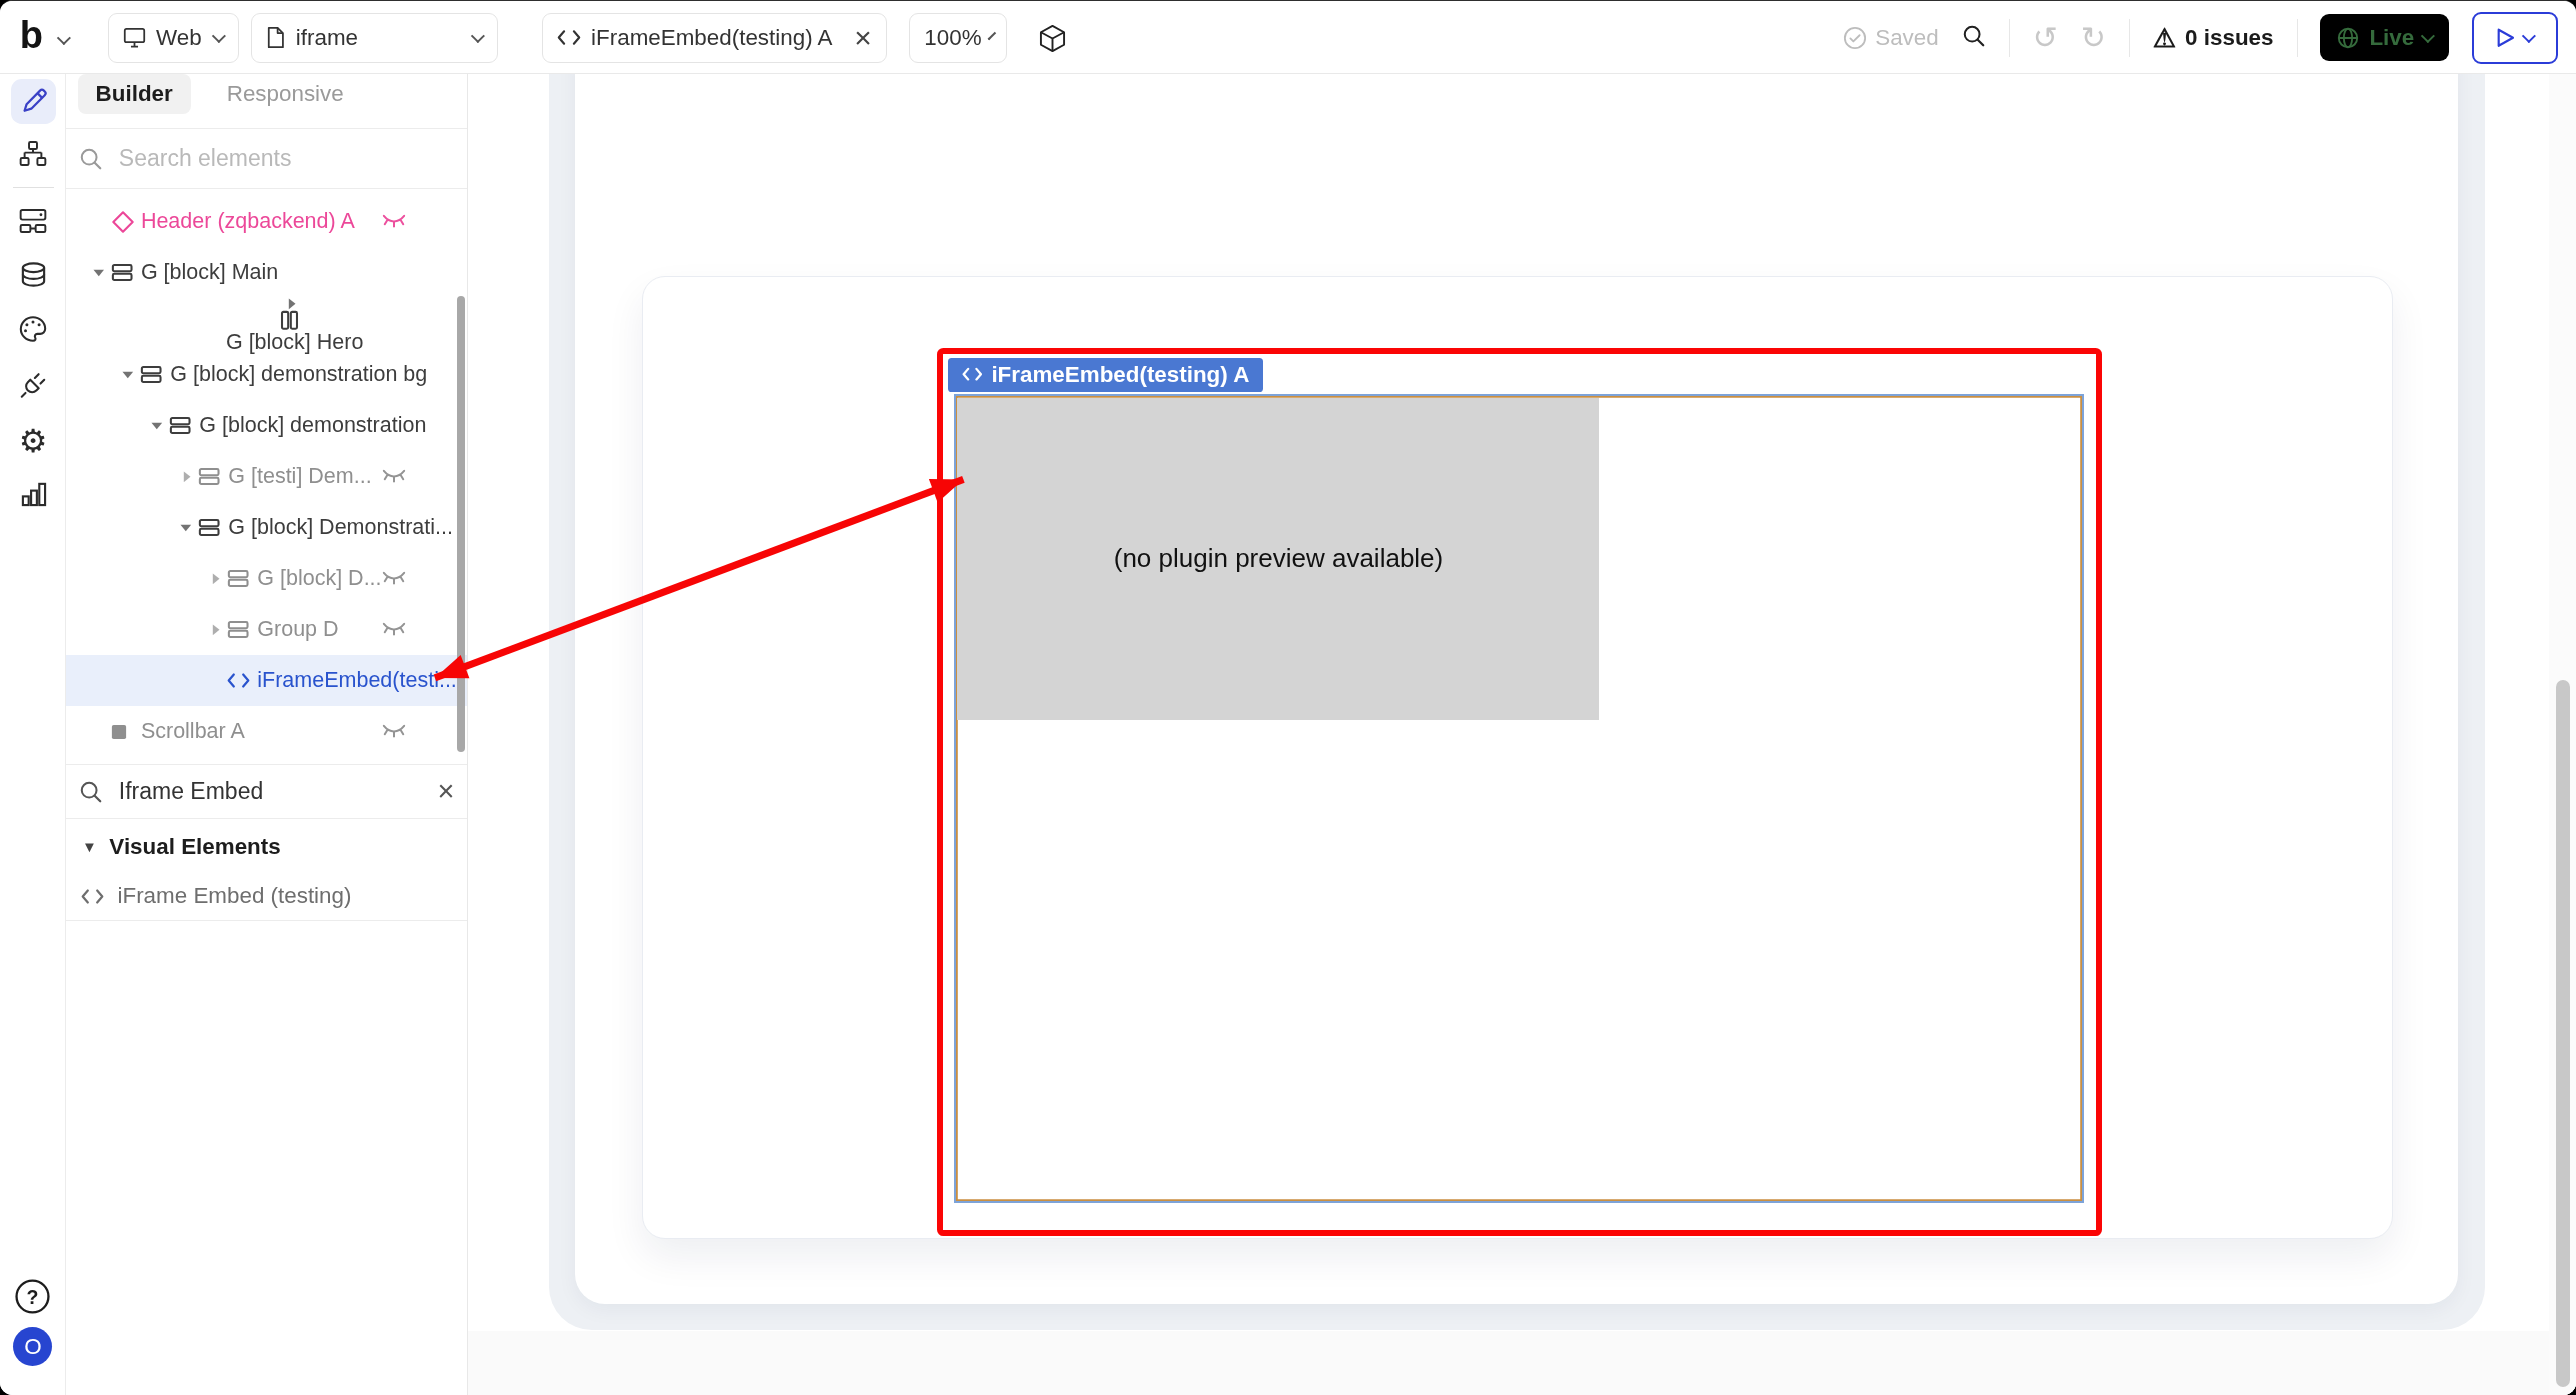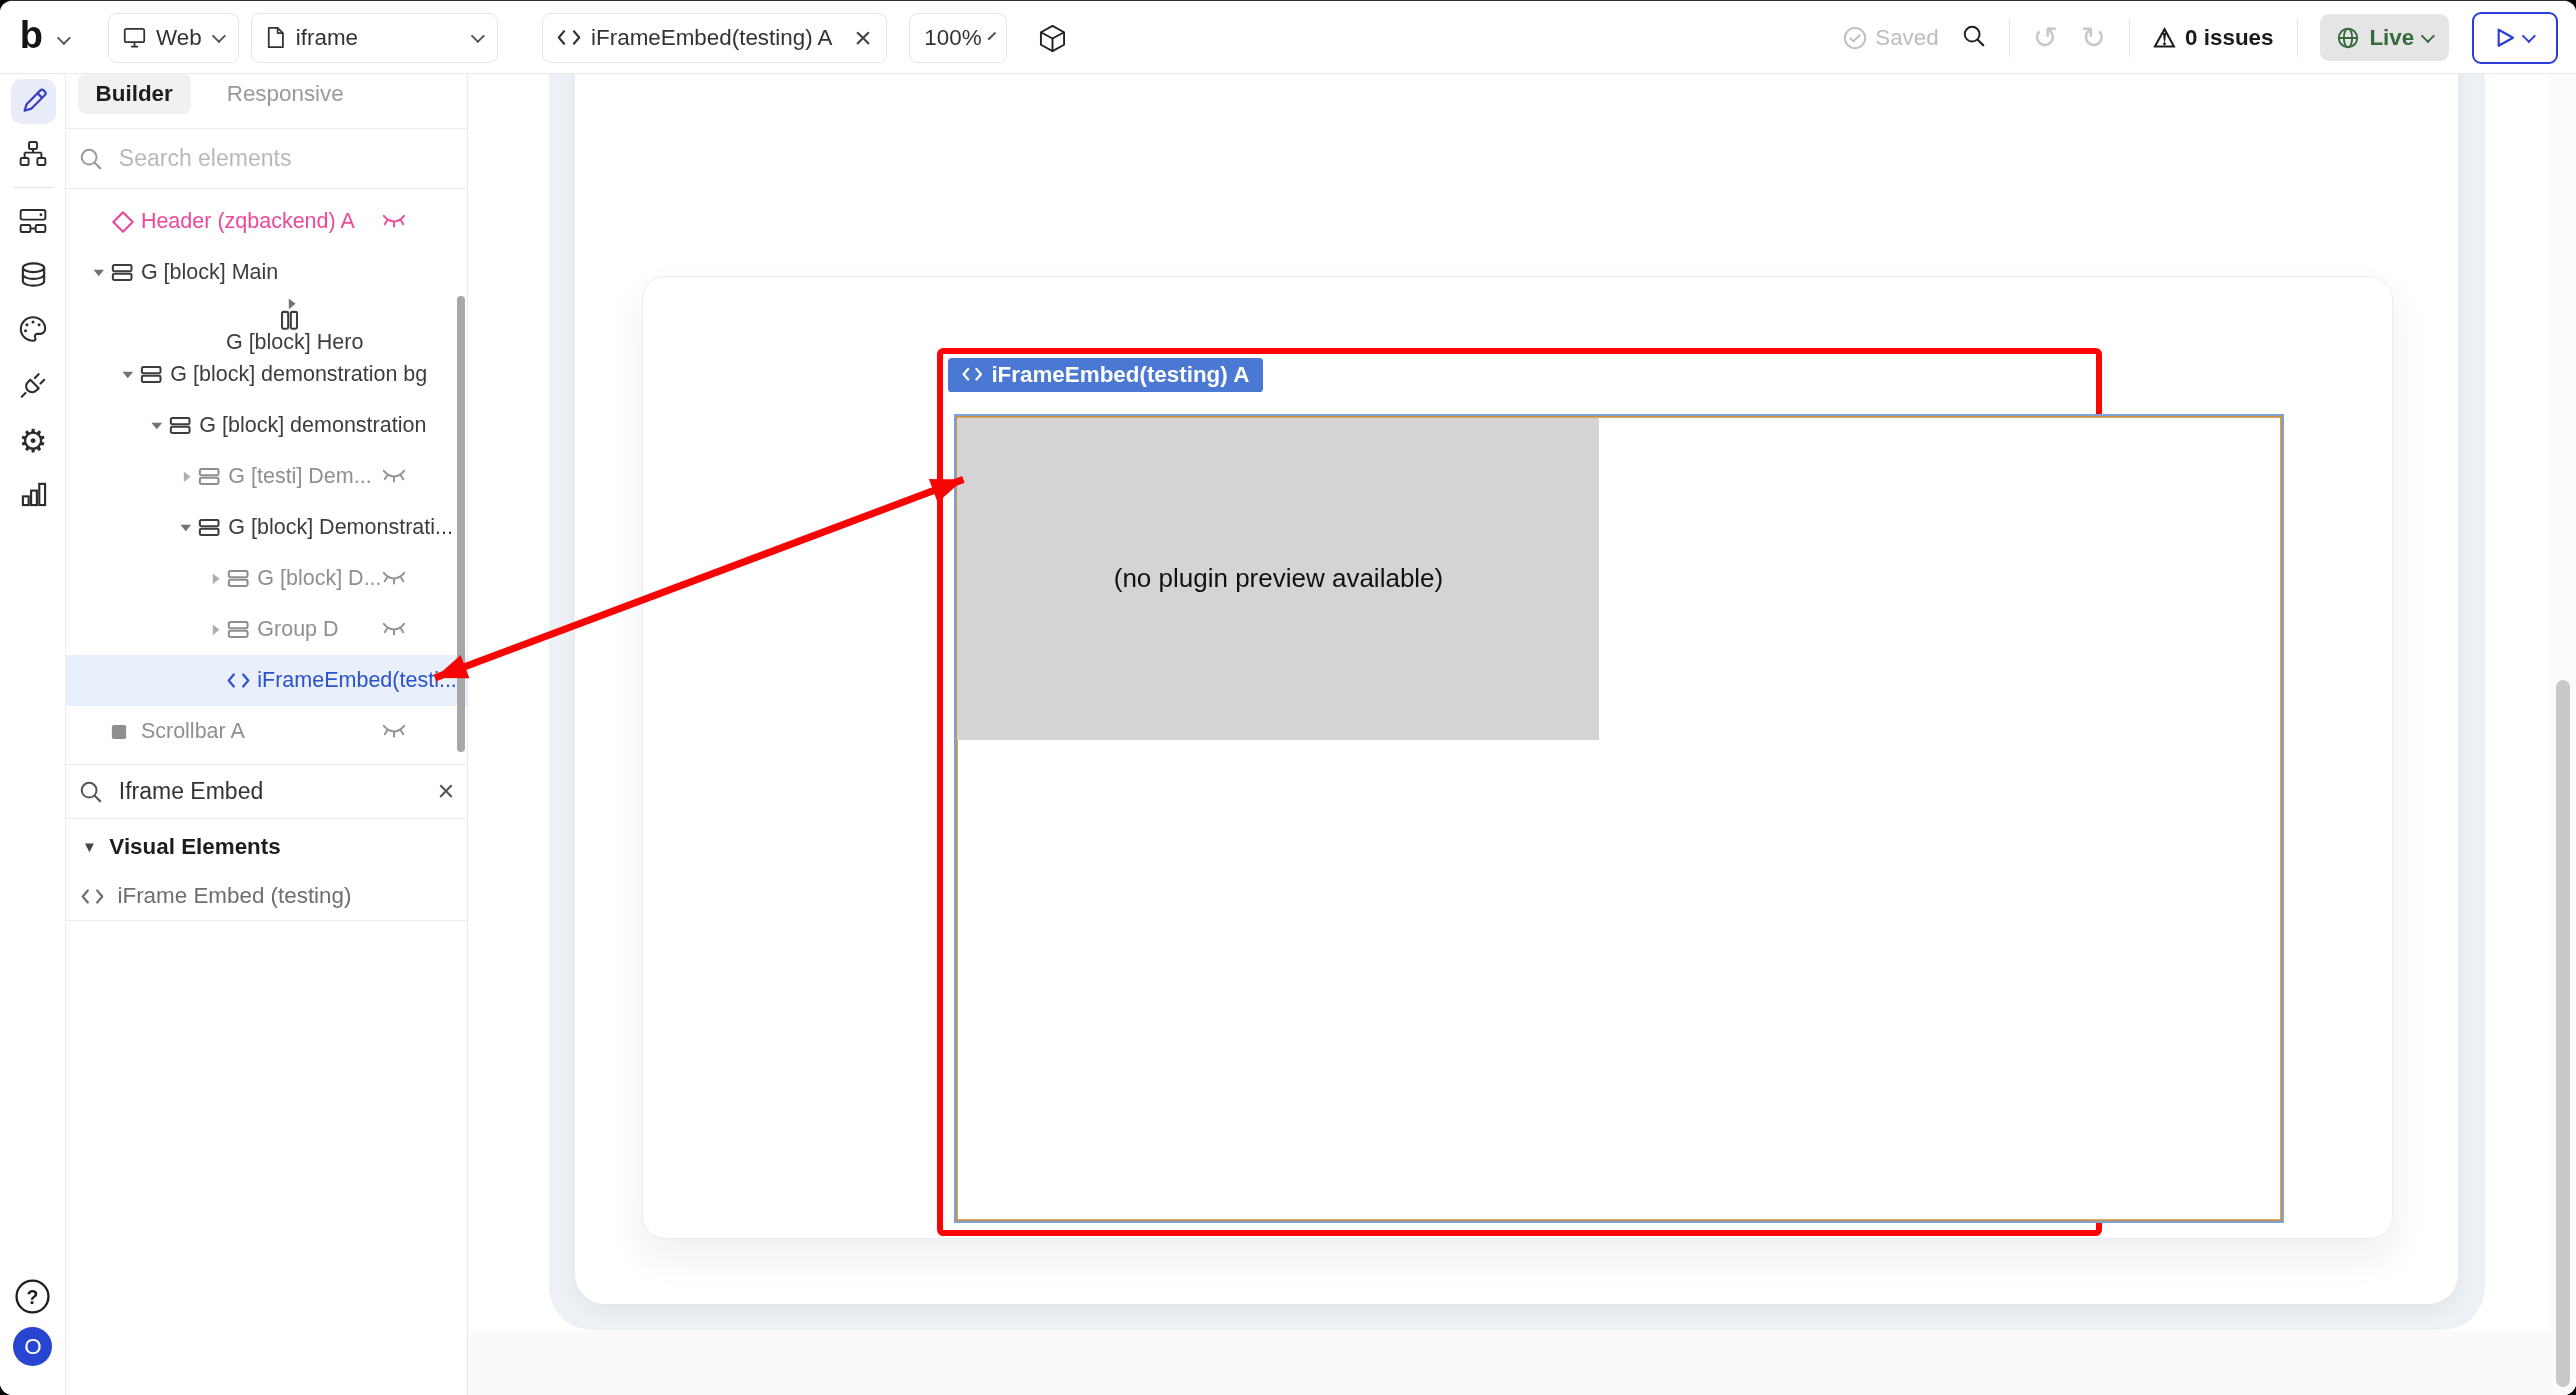--- a/index.html
+++ b/index.html
@@ -18,21 +18,21 @@
         font-size:22.4px;color:#333;}
   .pill .chev{color:#555;margin-left:auto;margin-top:-3.6px;}
   .pill svg{flex:none;}
   .x-close{margin-left:auto;font-size:30px;color:#444;line-height:1;}
   .right-group{position:absolute;right:18px;top:0;height:73px;display:flex;align-items:center;gap:23px;}
   .saved{display:flex;align-items:center;gap:8px;color:#bdbdbd;font-size:22.4px;}
   .tb-div{width:0.9px;height:38px;background:#e7e7e7;}
   .ghost{color:#c8c8c8;font-size:30px;line-height:1;}
   .issues{display:flex;align-items:center;gap:9px;font-size:22.4px;font-weight:700;color:#1b1b1b;}
   .warn{font-size:26px;color:#1b1b1b;line-height:1;}
-  .live-pill{display:flex;align-items:center;gap:9px;background:#e5e5e5;border-radius:9px;
+  .live-pill{display:flex;align-items:center;gap:9px;background:#000000;border-radius:9px;
              height:47px;padding:0 16px;color:#356b3c;font-size:22.4px;font-weight:700;}
   .live-pill .chev{margin-top:-3.6px;color:#356b3c;}
   .play-btn{width:86px;height:52px;border:2.2px solid #2b3cd8;border-radius:9px;display:flex;
             align-items:center;justify-content:center;gap:8px;color:#2b3cd8;background:#fff;}
   .play-btn .chev{margin-top:-3.6px;}
   
   .rail{position:absolute;left:0;top:73px;width:66px;bottom:0;background:#fff;
         border-right:0.9px solid #ececec;z-index:15;}
   .rail-item{position:absolute;left:10.7px;width:45px;height:45px;display:flex;align-items:center;
              justify-content:center;color:#2b2b2b;border-radius:10.7px;}
@@ -77,22 +77,22 @@
   
   .canvas{position:absolute;left:468px;top:73px;right:0;bottom:0;background:#fff;overflow:hidden;z-index:5;}
   .frame{position:absolute;left:81px;top:-54px;width:1936px;height:1310px;background:#edf0f4;border-radius:43px;}
   .page{position:absolute;left:107px;top:-36px;width:1883px;height:1266px;background:#fff;border-radius:30px;
         box-shadow:0 5.4px 19.7px rgba(25,35,70,.05);}
   .card{position:absolute;left:174px;top:202px;width:1751px;height:963px;background:#fff;border-radius:23px;
         border:0.9px solid #e9ecf2;box-shadow:0 18px 38px rgba(20,30,70,.07);}
   .redbox{position:absolute;left:469px;top:274px;width:1165px;height:888px;border:6.3px solid #fb0505;border-radius:6.3px;}
   .sel-label{position:absolute;left:5.4px;top:3.6px;height:34px;background:#4a78d2;border-radius:3.6px;
              display:flex;align-items:center;gap:9px;padding:0 13.4px;color:#fff;font-size:22.4px;font-weight:700;}
-  .iframe-el{position:absolute;left:10.7px;top:40px;width:1330px;height:809px;border:2.7px solid #7da3d8;
-             box-shadow:inset 0 0 0 1.8px #ca8f41;background:#fff;margin-top:20px;}
+  .iframe-el{position:absolute;left:10.7px;top:40px;width:1130px;height:809px;border:2.7px solid #7da3d8;
+             box-shadow:inset 0 0 0 1.8px #ca8f41;background:#fff;}
   .graybox{position:absolute;left:1.8px;top:1.8px;width:642px;height:322px;background:#d4d4d4;
            display:flex;align-items:center;justify-content:center;}
   .graybox span{font-size:26px;color:#111;}
   .bottomstrip{position:absolute;left:0;right:0;top:1257px;bottom:0;background:#fafafa;}
   .vtrack{position:absolute;right:0;top:0;bottom:0;width:27px;background:#fbfbfb;}
   .vthumb{position:absolute;right:6.3px;top:606px;width:13.4px;height:707px;background:#c8c8c8;border-radius:7.2px;}
   .arrow-layer{position:absolute;left:0;top:0;z-index:50;pointer-events:none;}
 </style>
 </head>
 <body>

